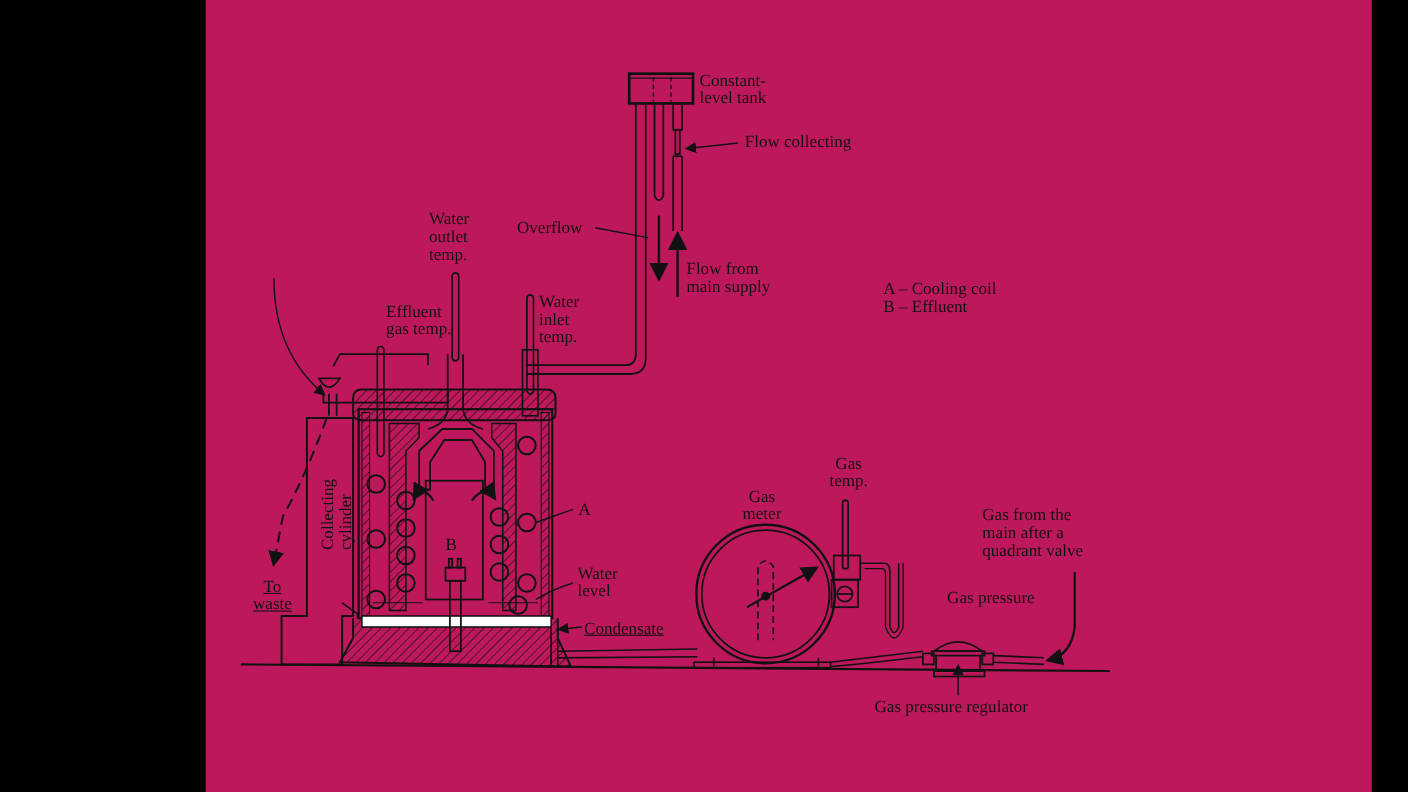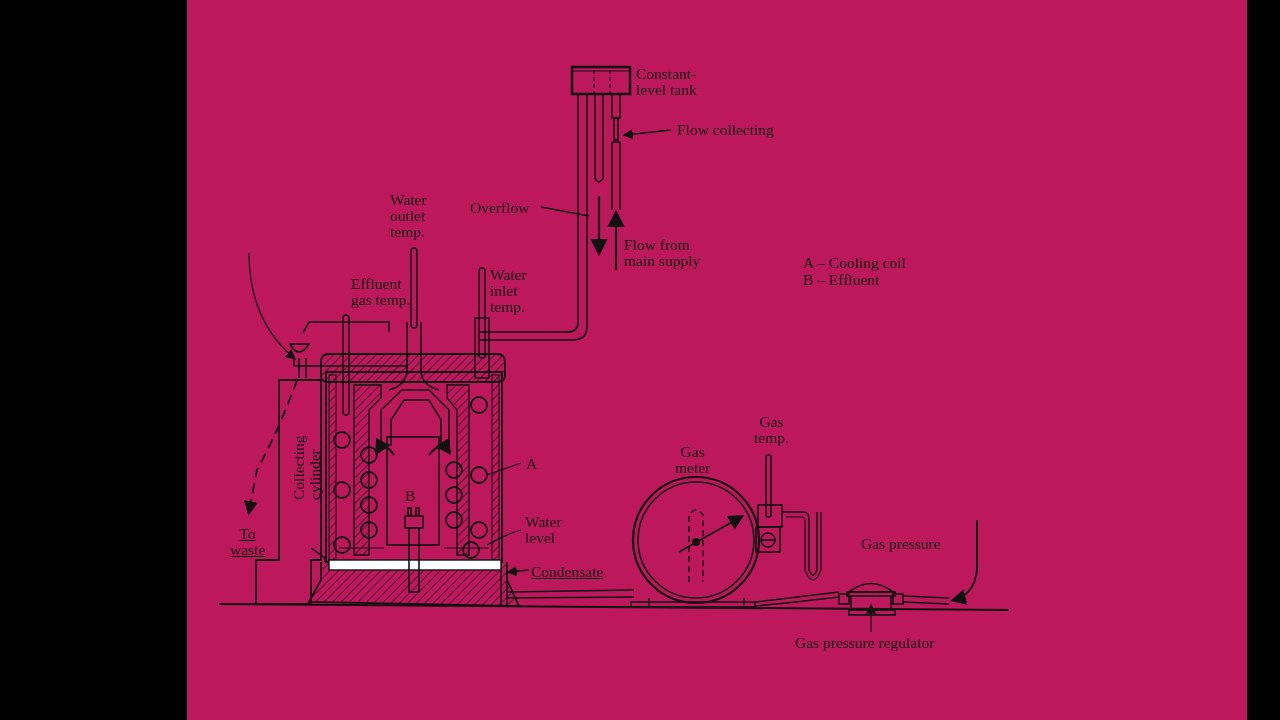--- a/index.html
+++ b/index.html
@@ -197,19 +197,22 @@
   <div class="lbl" style="left:339px;top:456px;">A</div>
   <div class="lbl" style="left:218px;top:488px;">B</div>
   <div class="lbl" style="left:338px;top:514px;">Water
 level</div>
   <div class="lbl" style="left:344px;top:564px;text-decoration:underline;">Condensate</div>
   <div class="lbl" style="left:488px;top:444px;text-align:center;">Gas
 meter</div>
   <div class="lbl" style="left:567px;top:414px;text-align:center;">Gas
 temp.</div>
   <div class="lbl" style="left:638px;top:536px;margin-left:36px;">Gas pressure</div>
+  <div class="lbl" style="left:706px;top:461px;">Gas from the
+main after a
+quadrant valve</div>
   <div class="lbl" style="left:608px;top:635px;">Gas pressure regulator</div>
 
   <div>
     <div class="lbl" style="left:616px;top:255px;">A – Cooling coil</div>
     <div class="lbl" style="left:616px;top:272px;">B – Effluent</div>
   </div>
 </div>
 
 </body></html>

